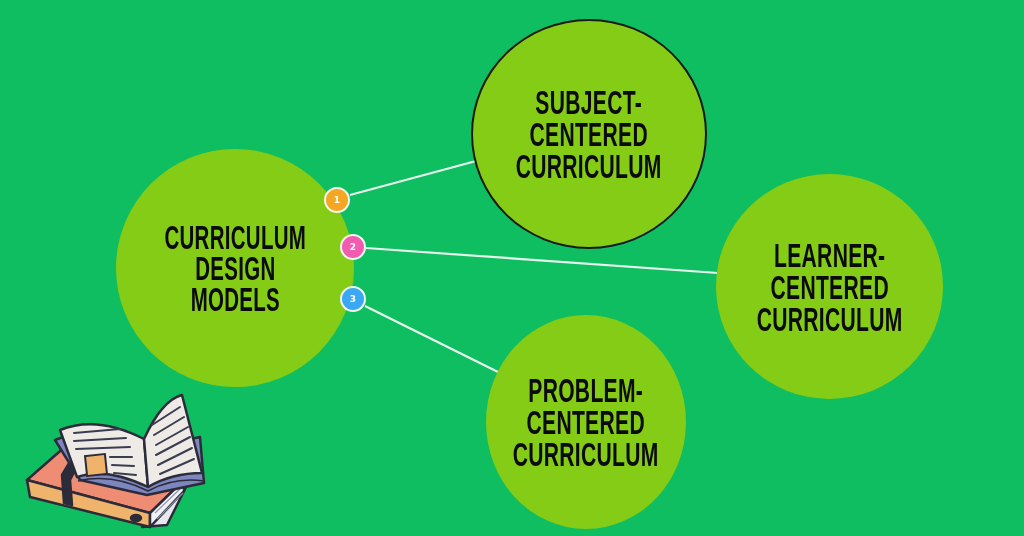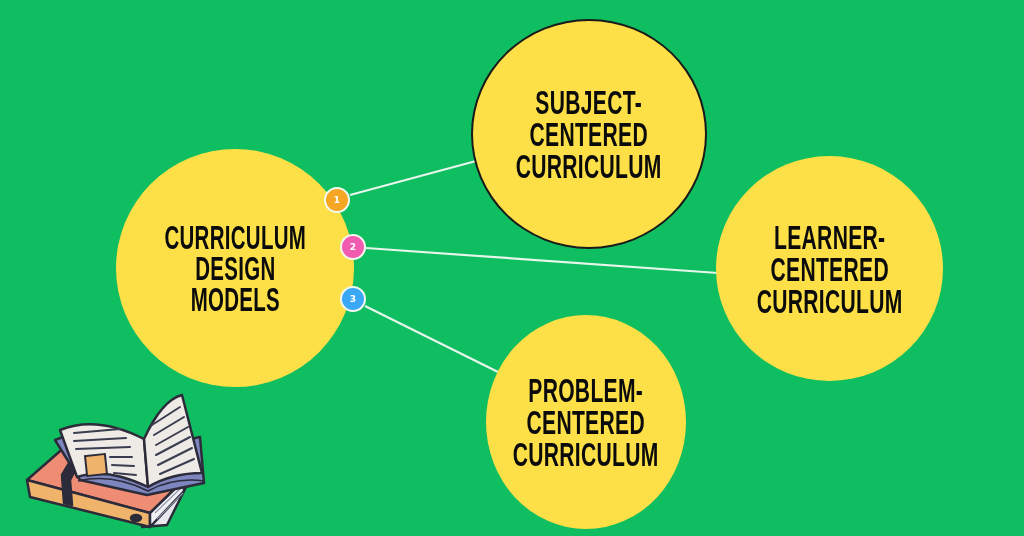--- a/index.html
+++ b/index.html
@@ -23,21 +23,21 @@
     }
     svg.connectors {
       position: absolute;
       left: 0; top: 0;
       width: 1024px;
       height: 536px;
     }
     .node {
       position: absolute;
       border-radius: 50%;
-      background: #fde047;
+      background: #84cc16;
       display: flex;
       align-items: center;
       justify-content: center;
       box-sizing: border-box;
     }
     .node.bordered {
       border: 2px solid #1a1a1a;
     }
     .node-label {
       display: flex;
@@ -106,21 +106,21 @@
   </div>
 
   <div class="node sub-node bordered" style="left:471px; top:19px; width:236px; height:230px;">
     <div class="node-label">
       <span>SUBJECT-</span>
       <span>CENTERED</span>
       <span>CURRICULUM</span>
     </div>
   </div>
 
-  <div class="node sub-node" style="left:716px; top:156px; width:227px; height:225px;">
+  <div class="node sub-node" style="left:716px; top:174px; width:227px; height:225px;">
     <div class="node-label">
       <span>LEARNER-</span>
       <span>CENTERED</span>
       <span>CURRICULUM</span>
     </div>
   </div>
 
   <div class="node sub-node" style="left:486px; top:315px; width:200px; height:214px;align-items:center;">
     <div class="node-label">
       <span>PROBLEM-</span>

